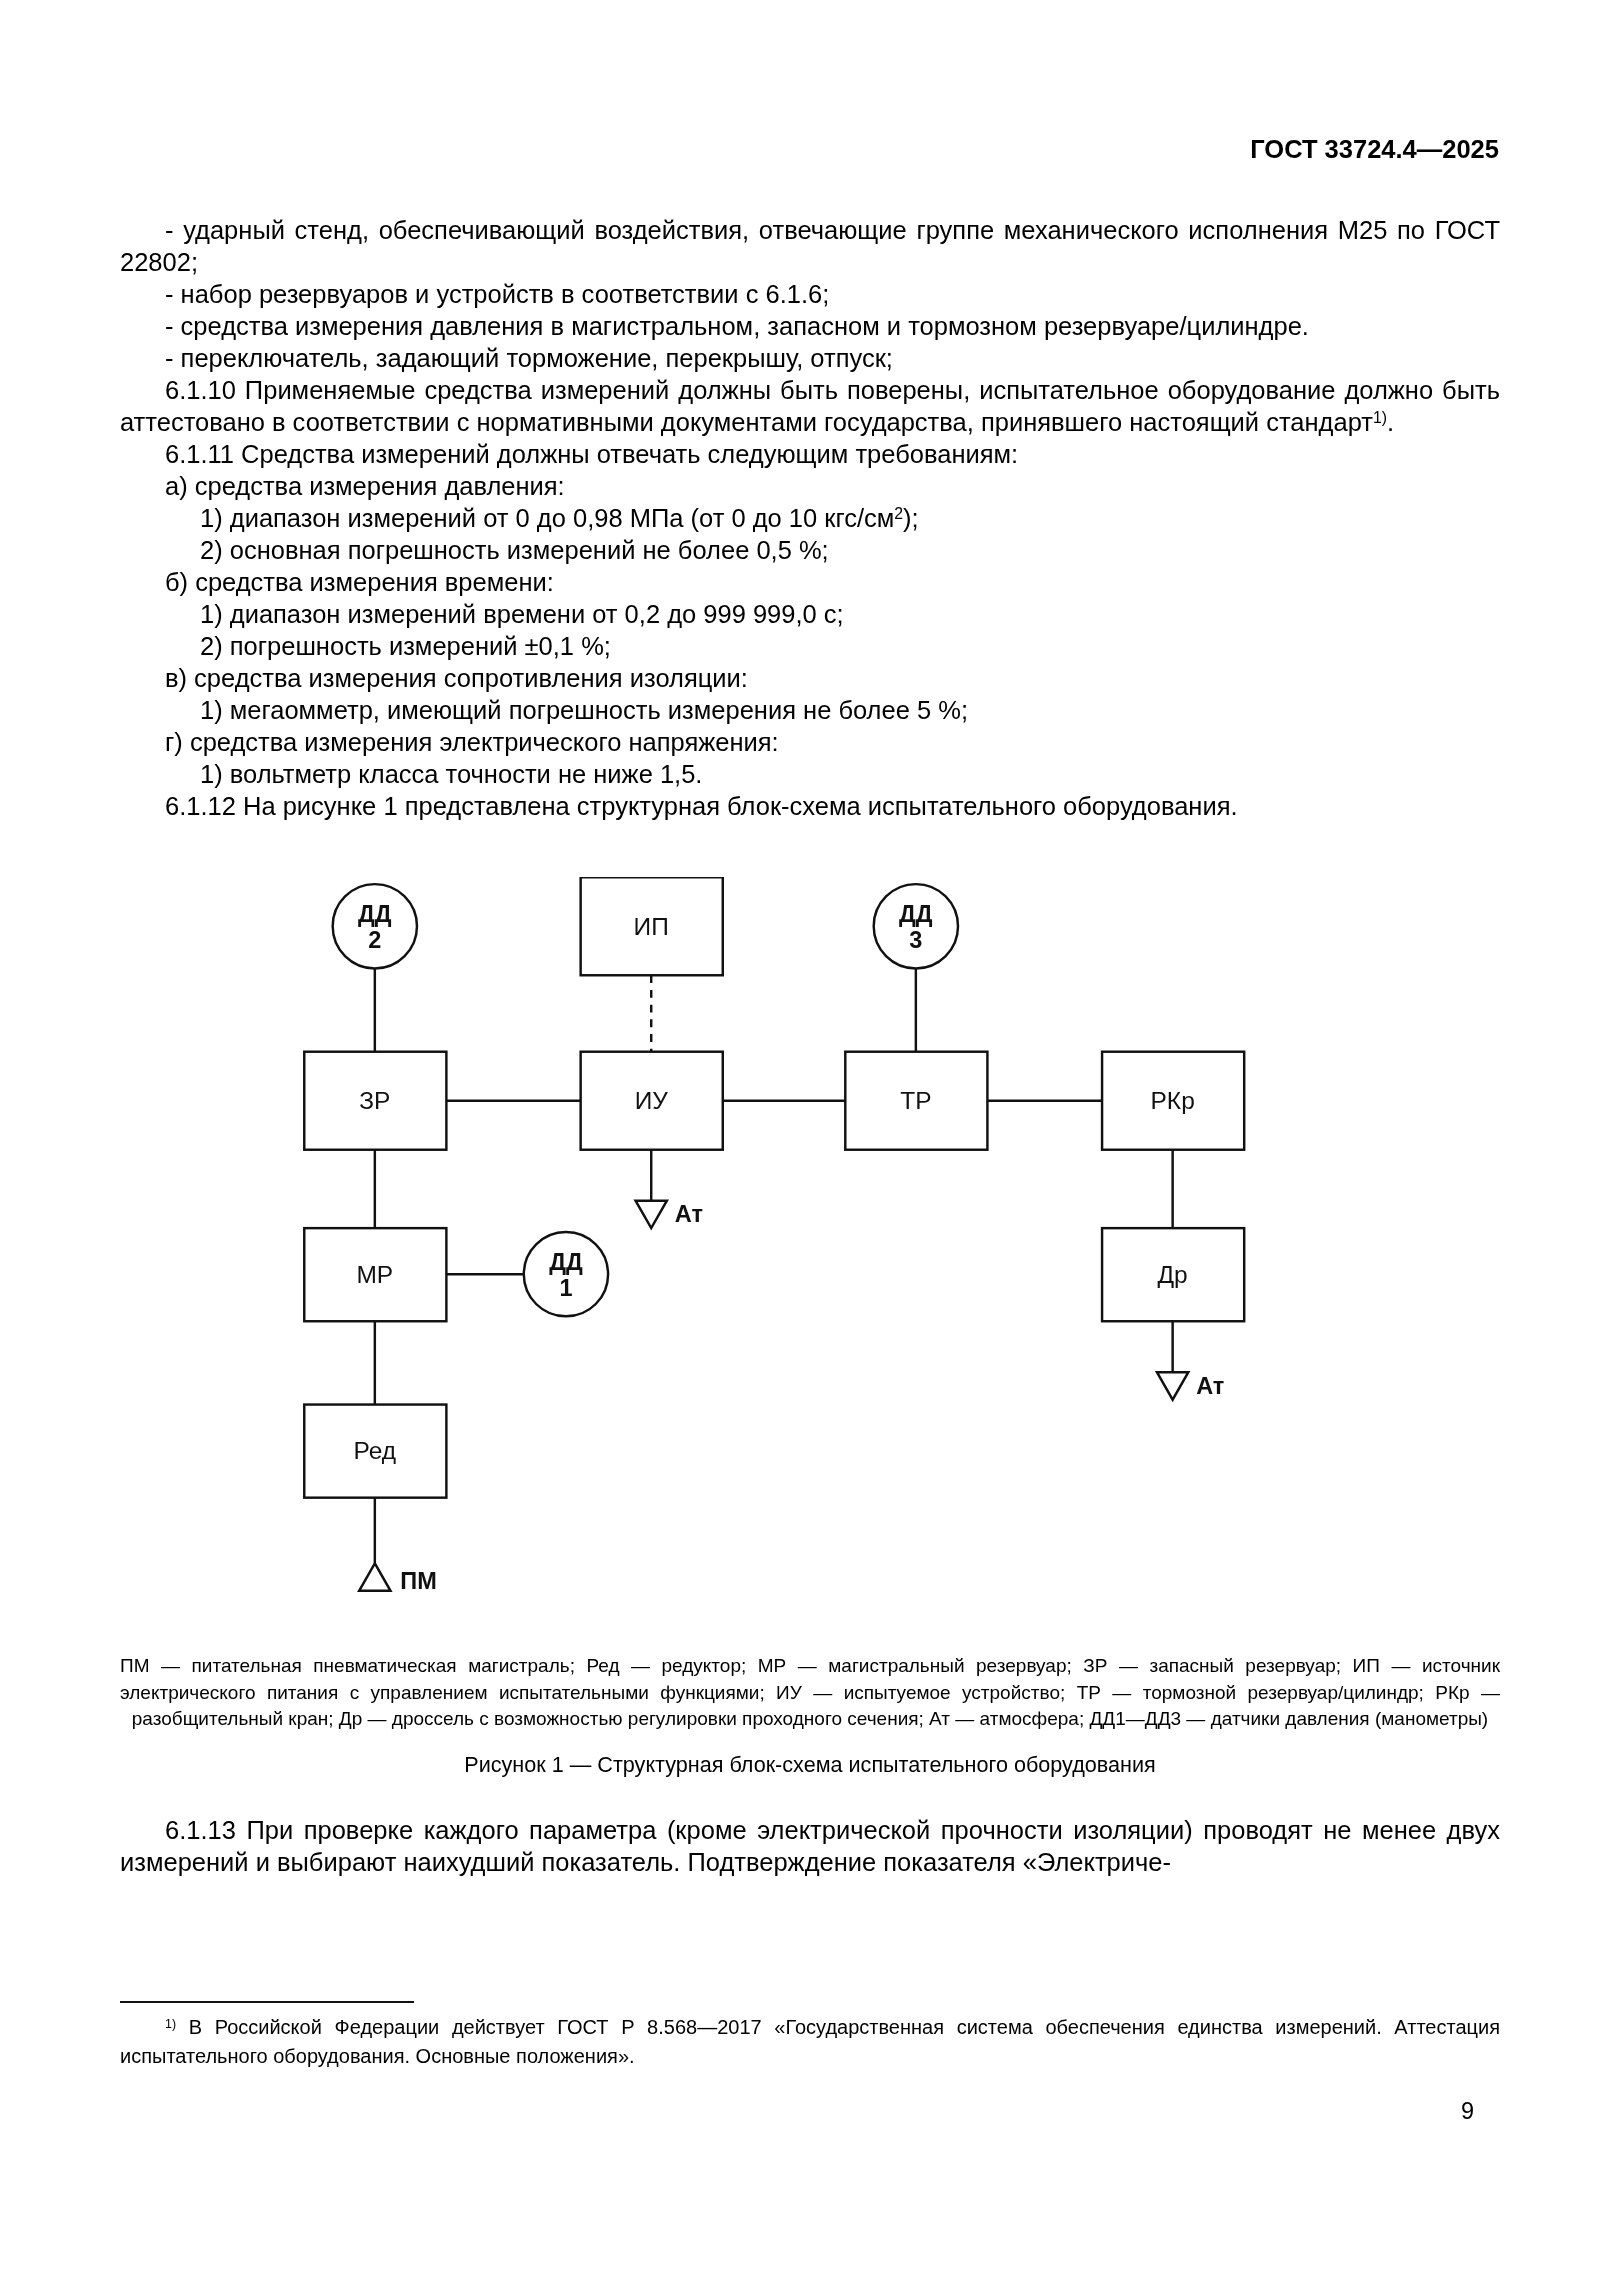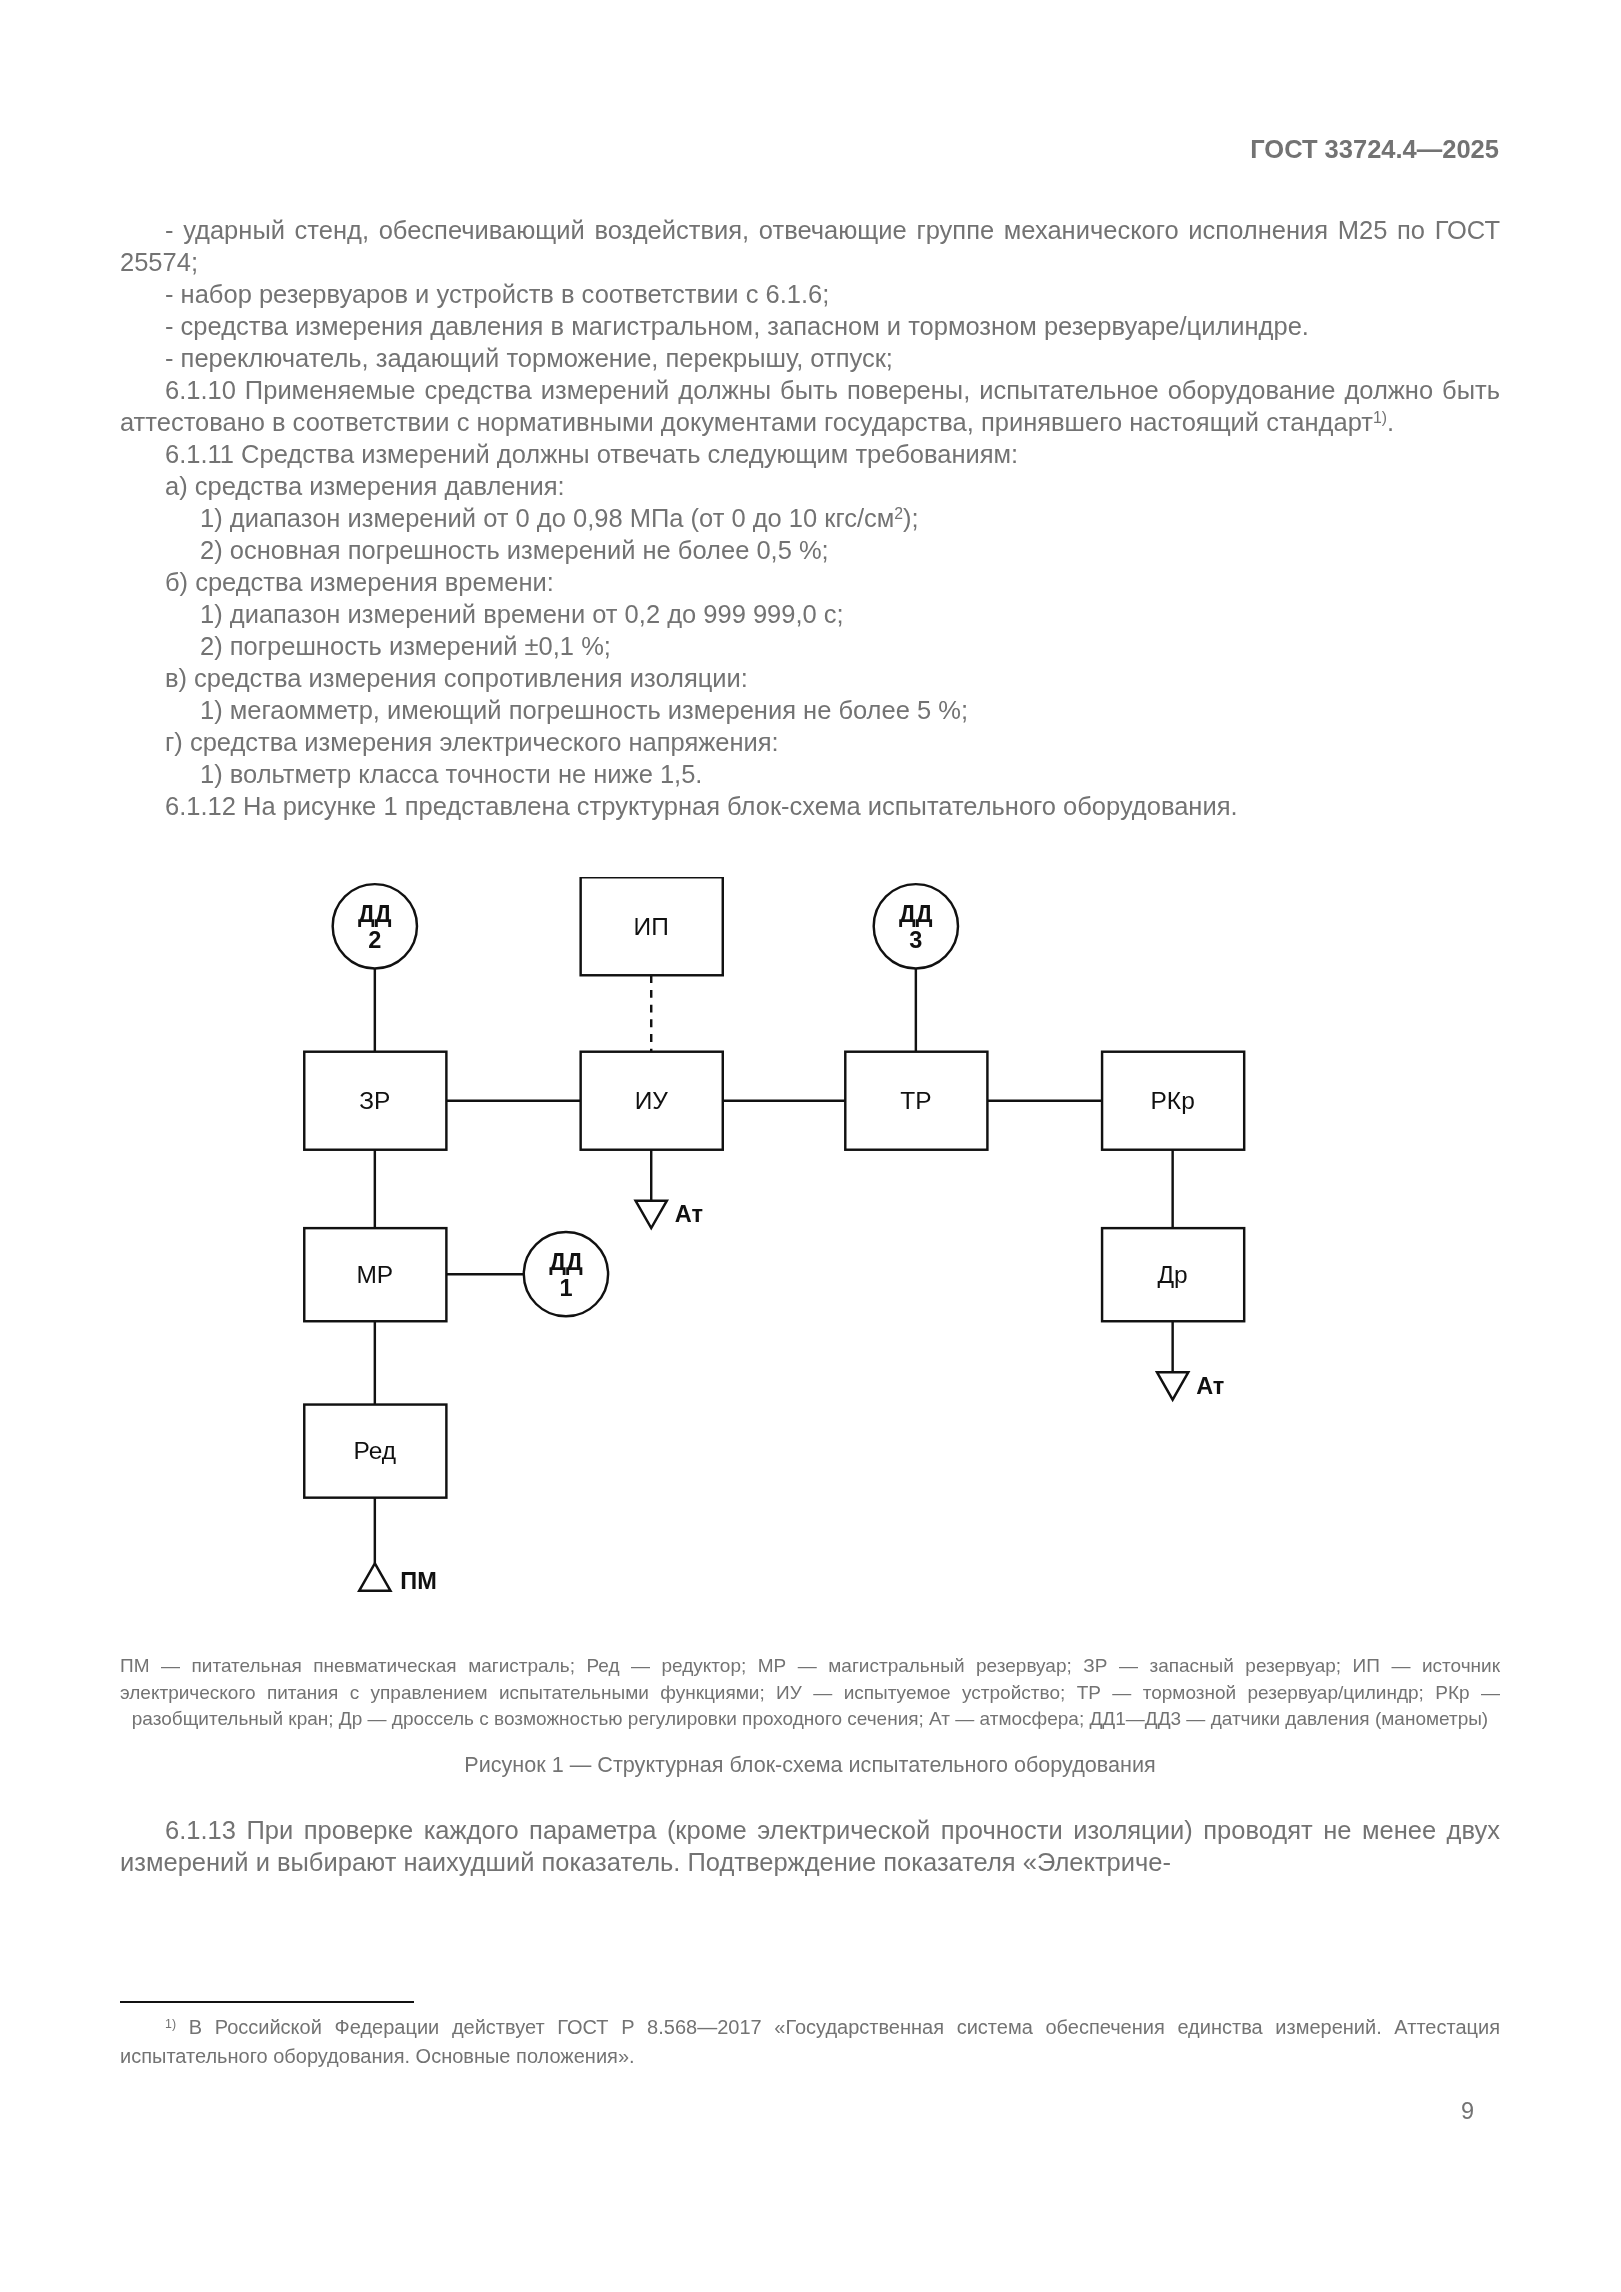--- a/index.html
+++ b/index.html
@@ -2,21 +2,21 @@
 <html lang="ru"><head>
 <meta charset="utf-8">
 <style>
   html, body { margin: 0; padding: 0; background: #e8e8e8; }
   .page {
     position: relative;
     width: 1621px;
     height: 2293px;
     margin: 0 auto;
     background: #ffffff;
-    color: #737373;
+    color: #000000;
     font-family: "Liberation Sans", "DejaVu Sans", sans-serif;
     box-sizing: border-box;
     padding: 137px 122px 0 120px;
     overflow: hidden;
   }
   .doc-header {
     text-align: right;
     font-size: 25.5px;
     font-weight: bold;
     line-height: 25.5px;
@@ -84,21 +84,21 @@
 </style>
 </head>
 <body>
 
 <div class="page">
 
   <div class="doc-header">ГОСТ 33724.4—2025</div>
 
   <div class="content">
 
-    <p class="ind just first-para">- ударный стенд, обеспечивающий воздействия, отвечающие группе механического исполнения М25 по ГОСТ 25574;</p>
+    <p class="ind just first-para">- ударный стенд, обеспечивающий воздействия, отвечающие группе механического исполнения М25 по ГОСТ 22802;</p>
     <p class="ind">- набор резервуаров и устройств в соответствии с 6.1.6;</p>
     <p class="ind">- средства измерения давления в магистральном, запасном и тормозном резервуаре/цилиндре.</p>
     <p class="ind">- переключатель, задающий торможение, перекрышу, отпуск;</p>
 
     <p class="ind just"><span>6.1.10 Применяемые средства измерений должны быть поверены, испытательное оборудование должно быть аттестовано в соответствии с нормативными документами государства, принявшего настоящий стандарт</span><sup class="sp">1)</sup><span>.</span></p>
 
     <p class="ind">6.1.11 Средства измерений должны отвечать следующим требованиям:</p>
     <p class="ind">а) средства измерения давления:</p>
     <p class="ind2"><span>1) диапазон измерений от 0 до 0,98 МПа (от 0 до 10 кгс/см</span><sup class="sp">2</sup><span>);</span></p>
     <p class="ind2">2) основная погрешность измерений не более 0,5 %;</p>

